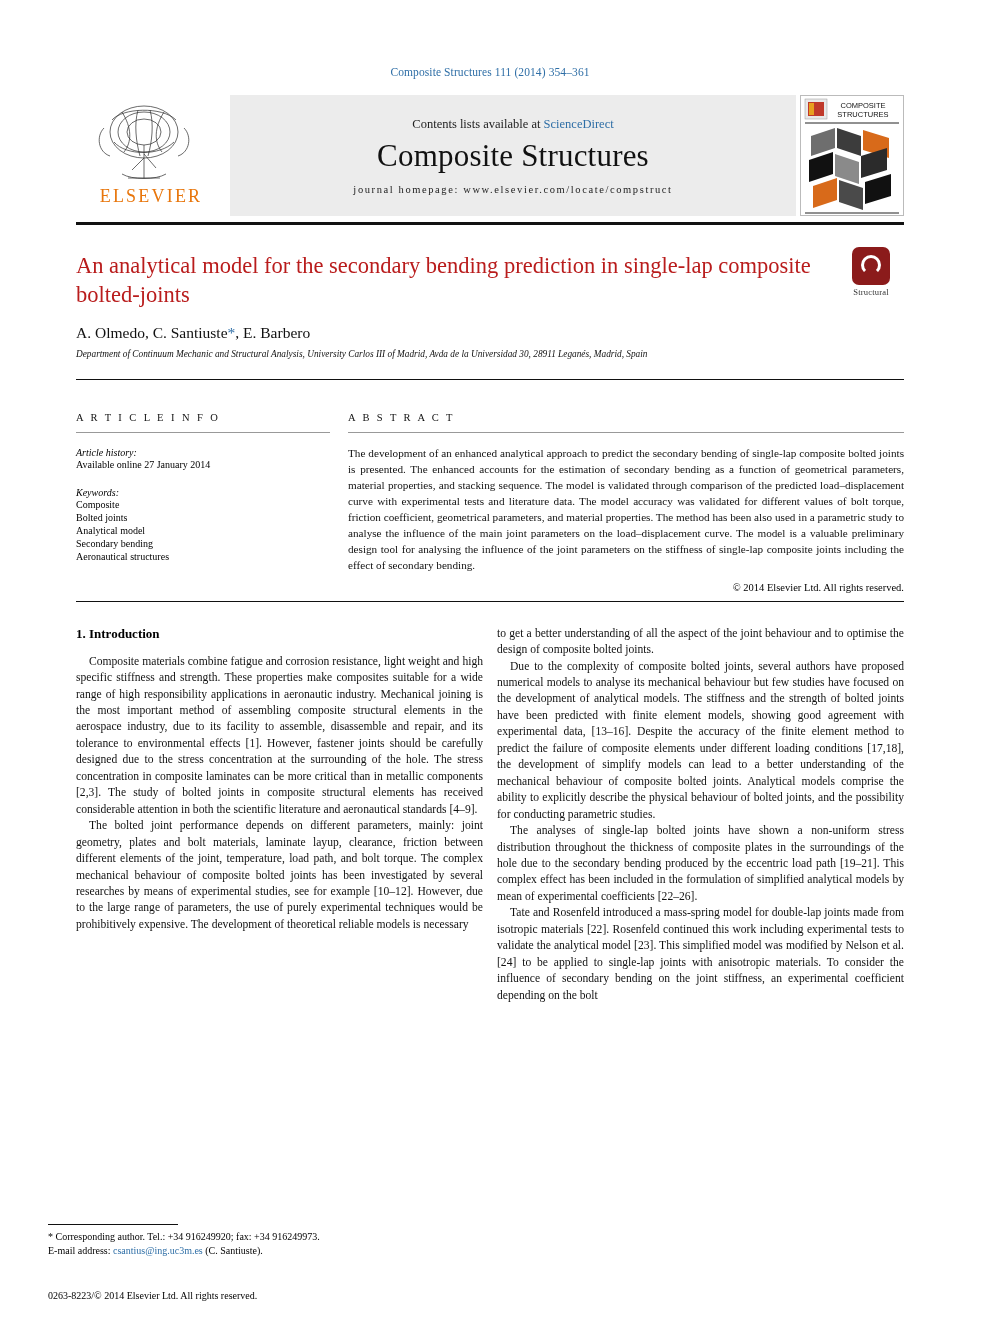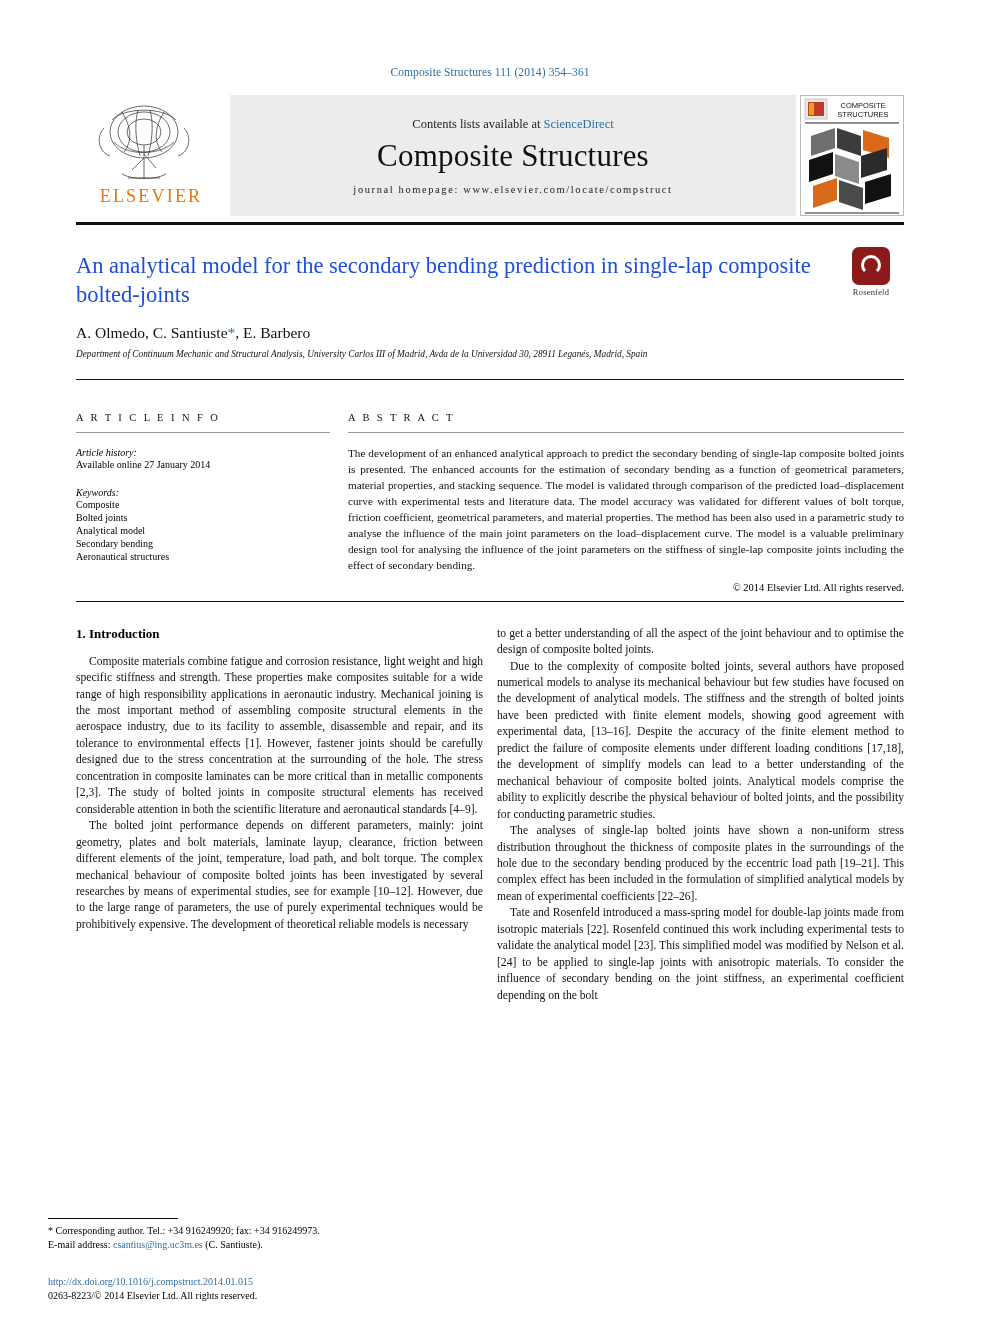--- a/index.html
+++ b/index.html
@@ -95,21 +95,21 @@
     overflow: hidden;
   }
   
   .title-area {
     margin-top: 26px;
     position: relative;
   }
   .paper-title {
     font-size: 22.5px;
     line-height: 1.3;
-    color: #1d4ed8;
+    color: #b91c1c;
     max-width: 760px;
     font-family: "Liberation Serif", serif;
   }
   .authors {
     font-size: 15.5px;
     margin-top: 14px;
     color: #111;
   }
   .authors .star { color: #2e6ea6; }
   .affil {
@@ -223,21 +223,21 @@
     margin: 0 0 0 0;
     text-indent: 13px;
     color: #111;
   }
   p.body + p.body { margin-top: 0; }
   .lnk { color: #2e6ea6; }
   
   .footnote {
     position: absolute;
     left: 48px;
-    bottom: 72px;
+    bottom: 66px;
     width: 434px;
     font-size: 10px;
     line-height: 1.35;
   }
   .fn-rule {
     border-top: 1px solid #111;
     width: 130px;
     margin-bottom: 5px;
   }
   .footer {
@@ -313,21 +313,21 @@
           <polygon points="64,86 90,78 90,100 64,108" fill="#111"></polygon>
         </g>
         <line x1="4" y1="117" x2="98" y2="117" stroke="#222" stroke-width="1"></line>
       </svg>
     </div>
   </div>
 
   <div class="title-area">
     <div class="crossmark">
       <div class="cm-badge"></div>
-      <div class="cm-text">Rosenfeld</div>
+      <div class="cm-text">Structural</div>
     </div>
     <div class="paper-title">An analytical model for the secondary bending prediction in single-lap composite bolted-joints</div>
     <div class="authors">
       <span>A. Olmedo, C. Santiuste</span><span class="star">*</span><span>, E. Barbero</span>
     </div>
     <div class="affil">Department of Continuum Mechanic and Structural Analysis, University Carlos III of Madrid, Avda de la Universidad 30, 28911 Leganés, Madrid, Spain</div>
   </div>
 
   <div class="rule"></div>
 
@@ -371,17 +371,16 @@
   <div class="footnote">
     <div class="fn-rule"></div>
     <div>* Corresponding author. Tel.: +34 916249920; fax: +34 916249973.</div>
     <div>
       <span class="ital">E-mail address:</span>
       <span class="lnk">csantius@ing.uc3m.es</span><span> (C. Santiuste).</span>
     </div>
   </div>
 
   <div class="footer">
-    <div class="doi">http://dx.doi.org/10.1016/j.compstruct.2014.01.015</div>
     <div>0263-8223/© 2014 Elsevier Ltd. All rights reserved.</div>
   </div>
 
 </div>
 
 </body></html>

